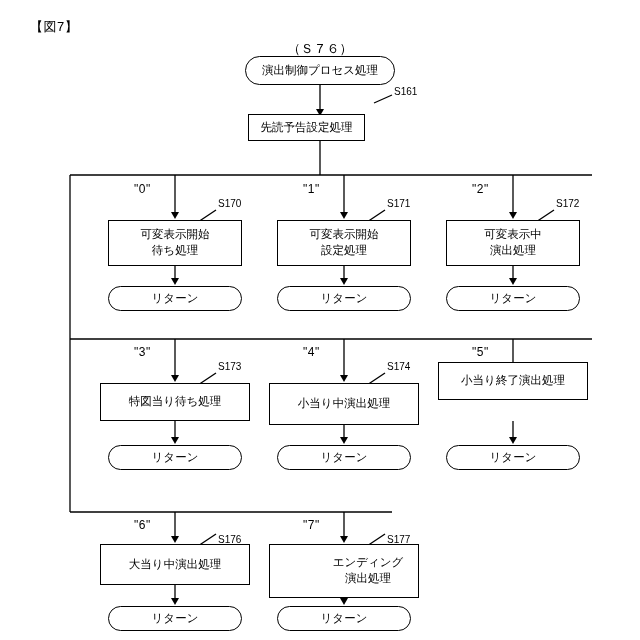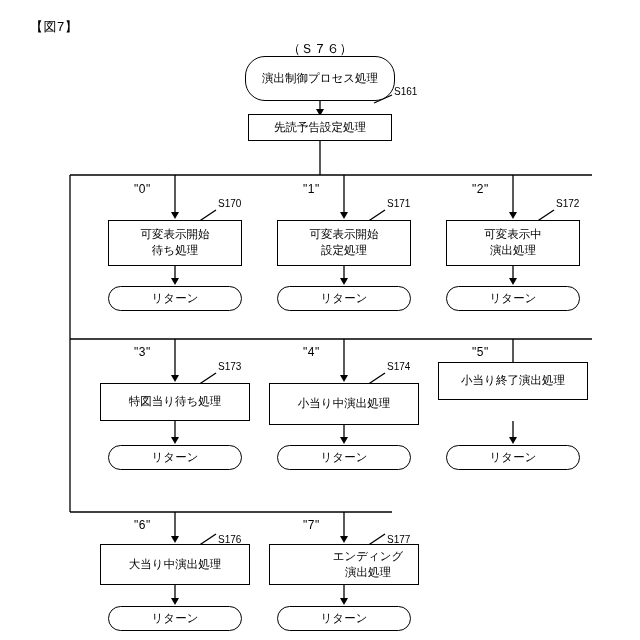--- a/index.html
+++ b/index.html
@@ -135,23 +135,23 @@
     <line x1="198" y1="385" x2="216" y2="373"></line>
     <line x1="367" y1="385" x2="385" y2="373"></line>
     <line x1="536" y1="385" x2="554" y2="373"></line>
     <line x1="198" y1="546" x2="216" y2="534"></line>
     <line x1="367" y1="546" x2="385" y2="534"></line>
   </g>
 </svg>
 
 <div class="plain" style="left:270px; top:40px; width:100px;">（Ｓ７６）</div>
 
-<div class="node pill" style="left:245px; top:56px; width:150px; height:45px;">演出制御プロセス処理</div>
+<div class="node pill" style="left:245px; top:56px; width:150px; height:29px;">演出制御プロセス処理</div>
 
-<div class="node" style="left:248px; top:114px; width:144px; height:27px;">先読予告設定処理</div>
+<div class="node" style="left:248px; top:114px; width:117px; height:27px;">先読予告設定処理</div>
 <div class="tag" style="left:394px; top:86px;">S161</div>
 
 <div class="branch-label" style="left:134px; top:182px;">"0"</div>
 <div class="tag" style="left:218px; top:198px;">S170</div>
 <div class="node" style="left:108px; top:220px; width:134px; height:46px;">可変表示開始
 待ち処理</div>
 <div class="node pill" style="left:108px; top:286px; width:134px; height:25px;">リターン</div>
 
 <div class="branch-label" style="left:303px; top:182px;">"1"</div>
 <div class="tag" style="left:387px; top:198px;">S171</div>
@@ -180,15 +180,15 @@
 <div class="node" style="left:438px; top:362px; width:150px; height:38px;">小当り終了演出処理</div>
 <div class="node pill" style="left:446px; top:445px; width:134px; height:25px;">リターン</div>
 
 <div class="branch-label" style="left:134px; top:518px;">"6"</div>
 <div class="tag" style="left:218px; top:534px;">S176</div>
 <div class="node" style="left:100px; top:544px; width:150px; height:41px;">大当り中演出処理</div>
 <div class="node pill" style="left:108px; top:606px; width:134px; height:25px;">リターン</div>
 
 <div class="branch-label" style="left:303px; top:518px;">"7"</div>
 <div class="tag" style="left:387px; top:534px;">S177</div>
-<div class="node" style="left:269px; top:544px; width:150px; height:41px;padding-left:48px;">エンディング
+<div class="node" style="left:269px; top:544px; width:150px; height:54px;padding-left:48px;">エンディング
 演出処理</div>
 <div class="node pill" style="left:277px; top:606px; width:134px; height:25px;">リターン</div>
 
 </body></html>

